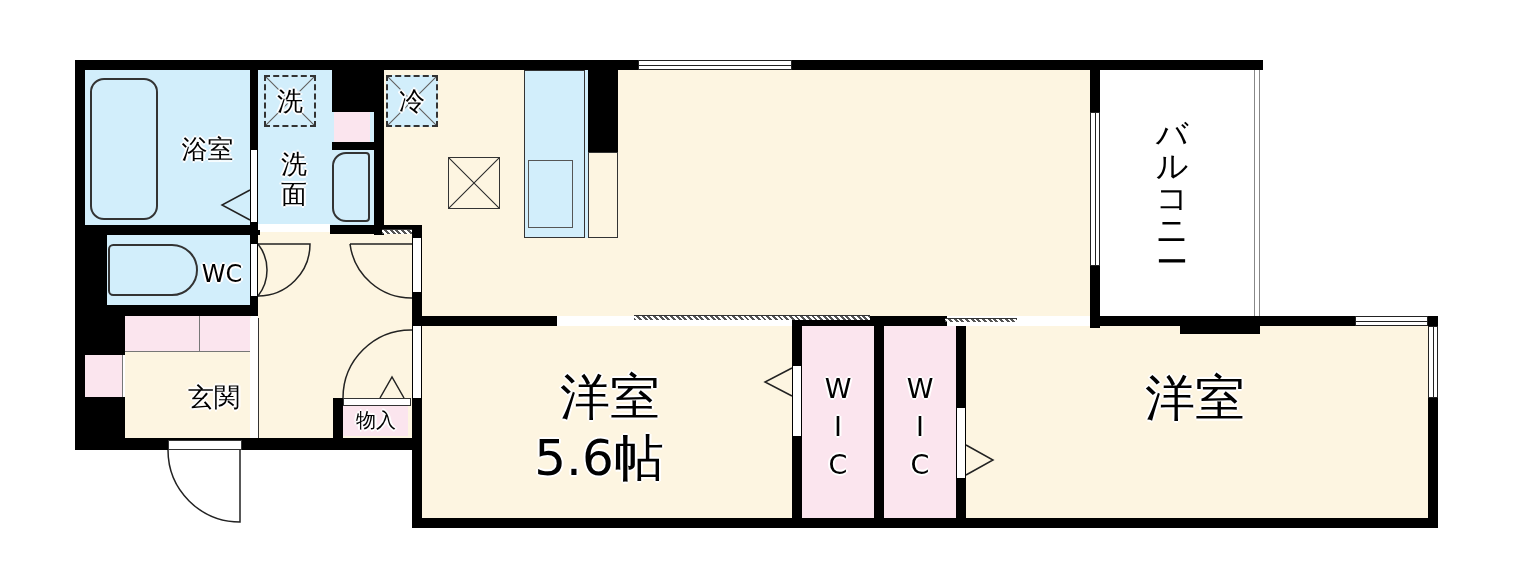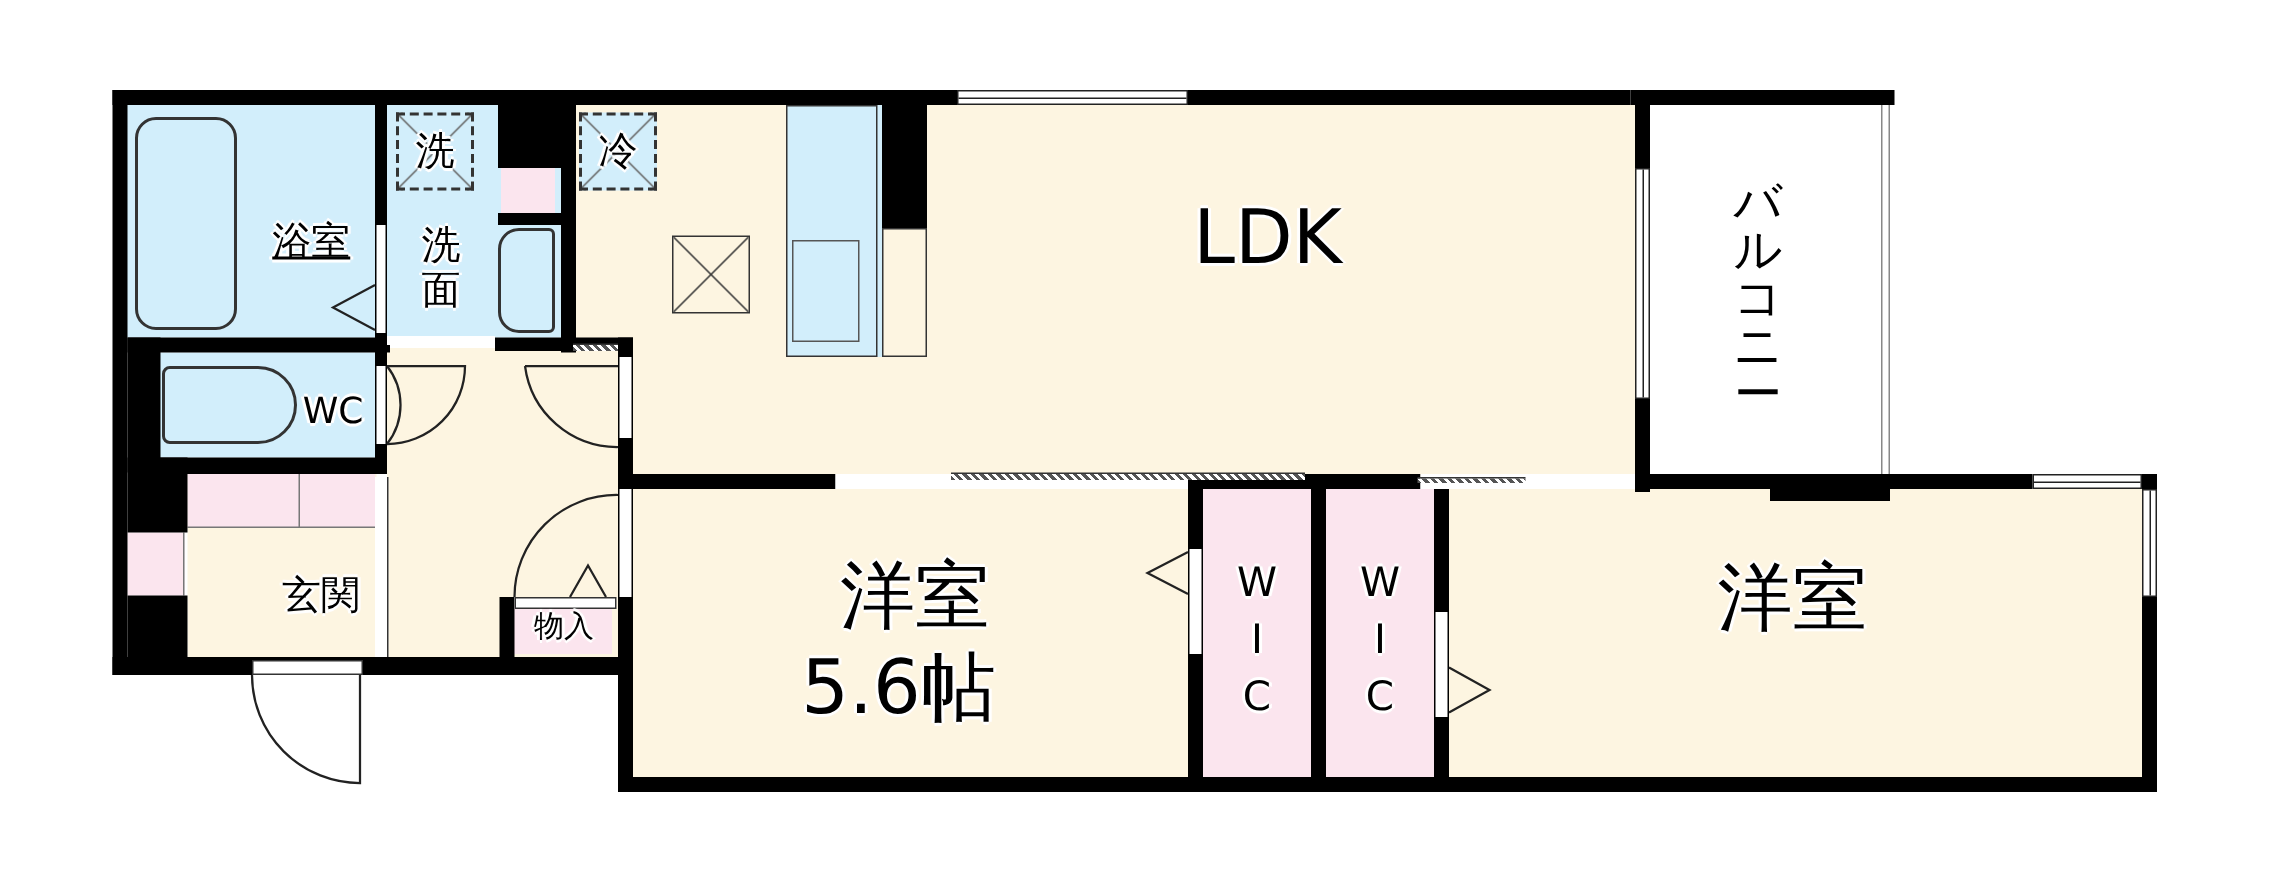--- a/index.html
+++ b/index.html
@@ -129,28 +129,27 @@
       <path d="M350 244 A 62 62 0 0 0 412 298 M350 244 L 412 244"></path>
       <path d="M343 398 A 68 68 0 0 1 412 330"></path>
       <path d="M168 450 A 72 72 0 0 0 240 522 L 240 450"></path>
       <polyline points="250,190 222,205 250,220"></polyline>
       <polyline points="380,398 392,377 404,398"></polyline>
       <polyline points="792,368 765,382 792,396"></polyline>
       <polyline points="966,445 993,460 966,475"></polyline>
     </g>
   </svg>
 
-  <div class="lbl mid" style="left:165px;top:148px;width:85px;text-decoration:underline;">浴室</div>
+  <div class="lbl mid" style="left:165px;top:136px;width:85px;">浴室</div>
   <div class="lbl mid" style="left:266px;top:150px;width:56px;line-height:1.15;">洗
 面</div>
   <div class="lbl sm" style="left:192px;top:262px;width:60px;font-size:24px;">WC</div>
   <div class="lbl mid" style="left:140px;top:384px;width:100px;text-align:right;">玄関</div>
-  <div class="lbl xs" style="left:343px;top:410px;width:66px;font-family:Liberation Mono, monospace;">物入</div>
+  <div class="lbl xs" style="left:343px;top:410px;width:66px;">物入</div>
 
-  <div class="lbl big" style="left:745px;top:133px;width:200px;">LDK</div>
 
   <div class="lbl big" style="left:510px;top:372px;width:200px;">洋室</div>
   <div class="lbl big" style="left:499px;top:433px;width:200px;">5.6帖</div>
 
   <div class="lbl big" style="left:1095px;top:373px;width:200px;">洋室</div>
 
   <div class="lbl mid" style="left:802px;top:370px;width:72px;line-height:1.4;font-size:27px;">W
 I
 C</div>
   <div class="lbl mid" style="left:884px;top:370px;width:72px;line-height:1.4;font-size:27px;">W

